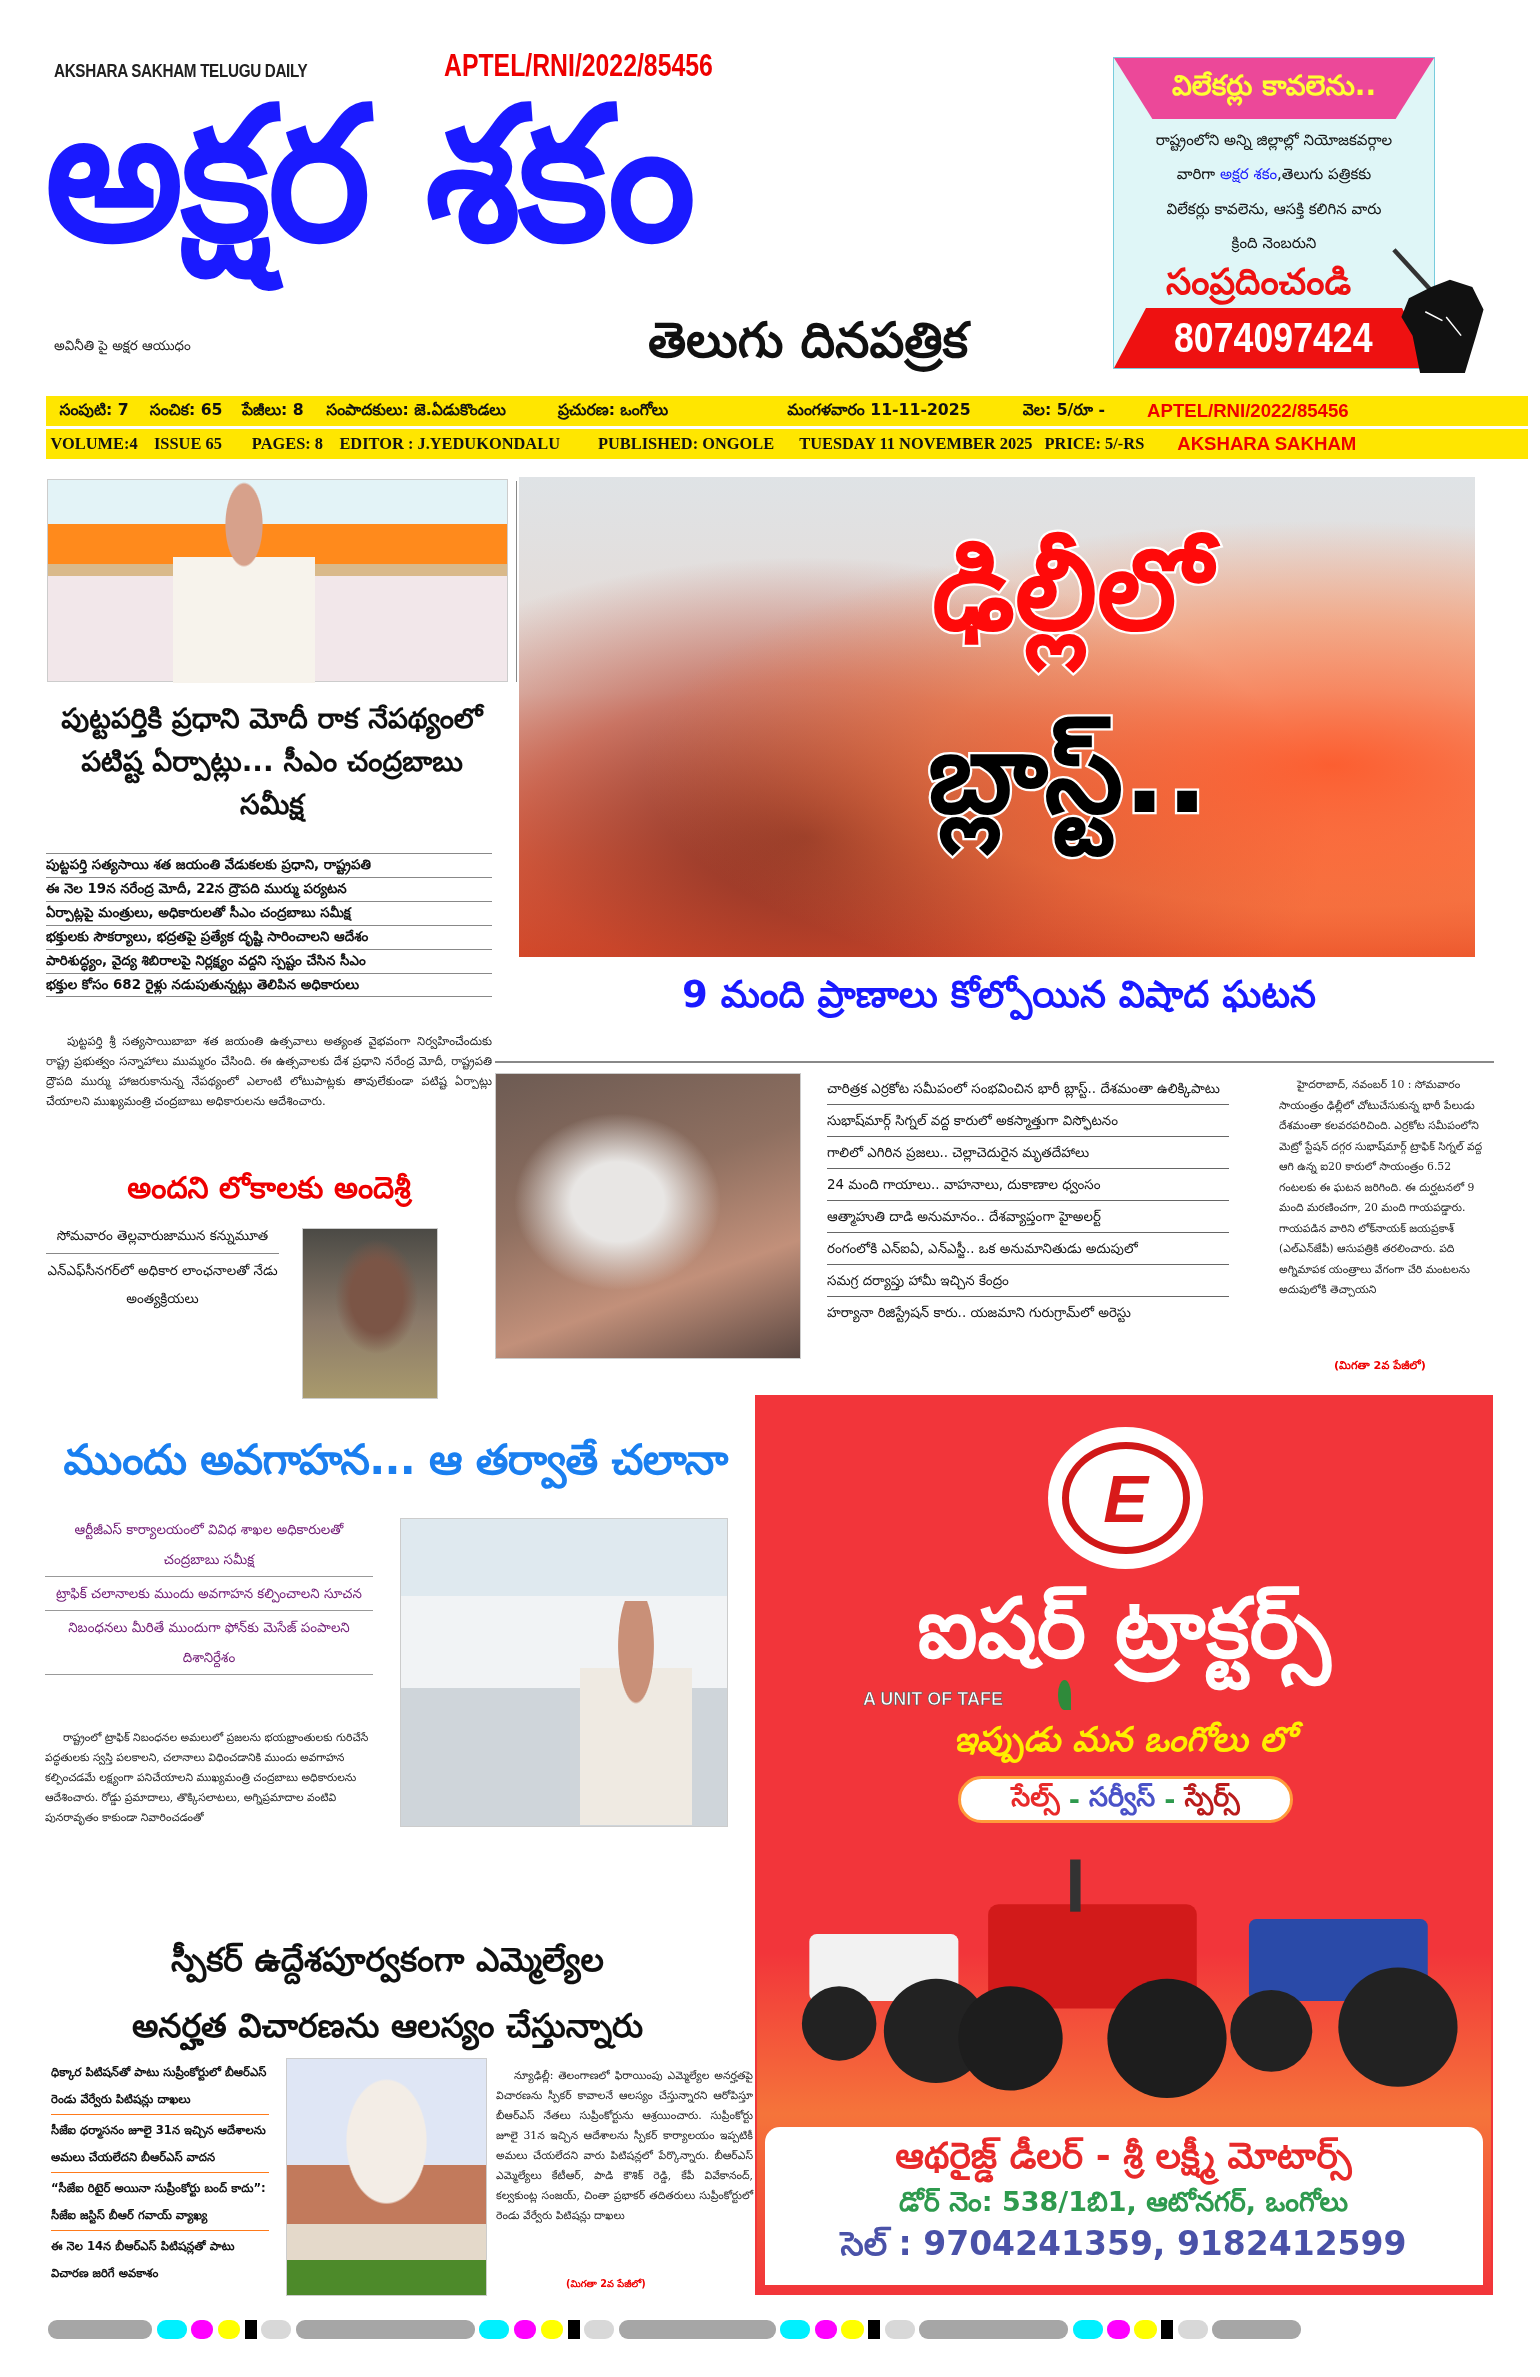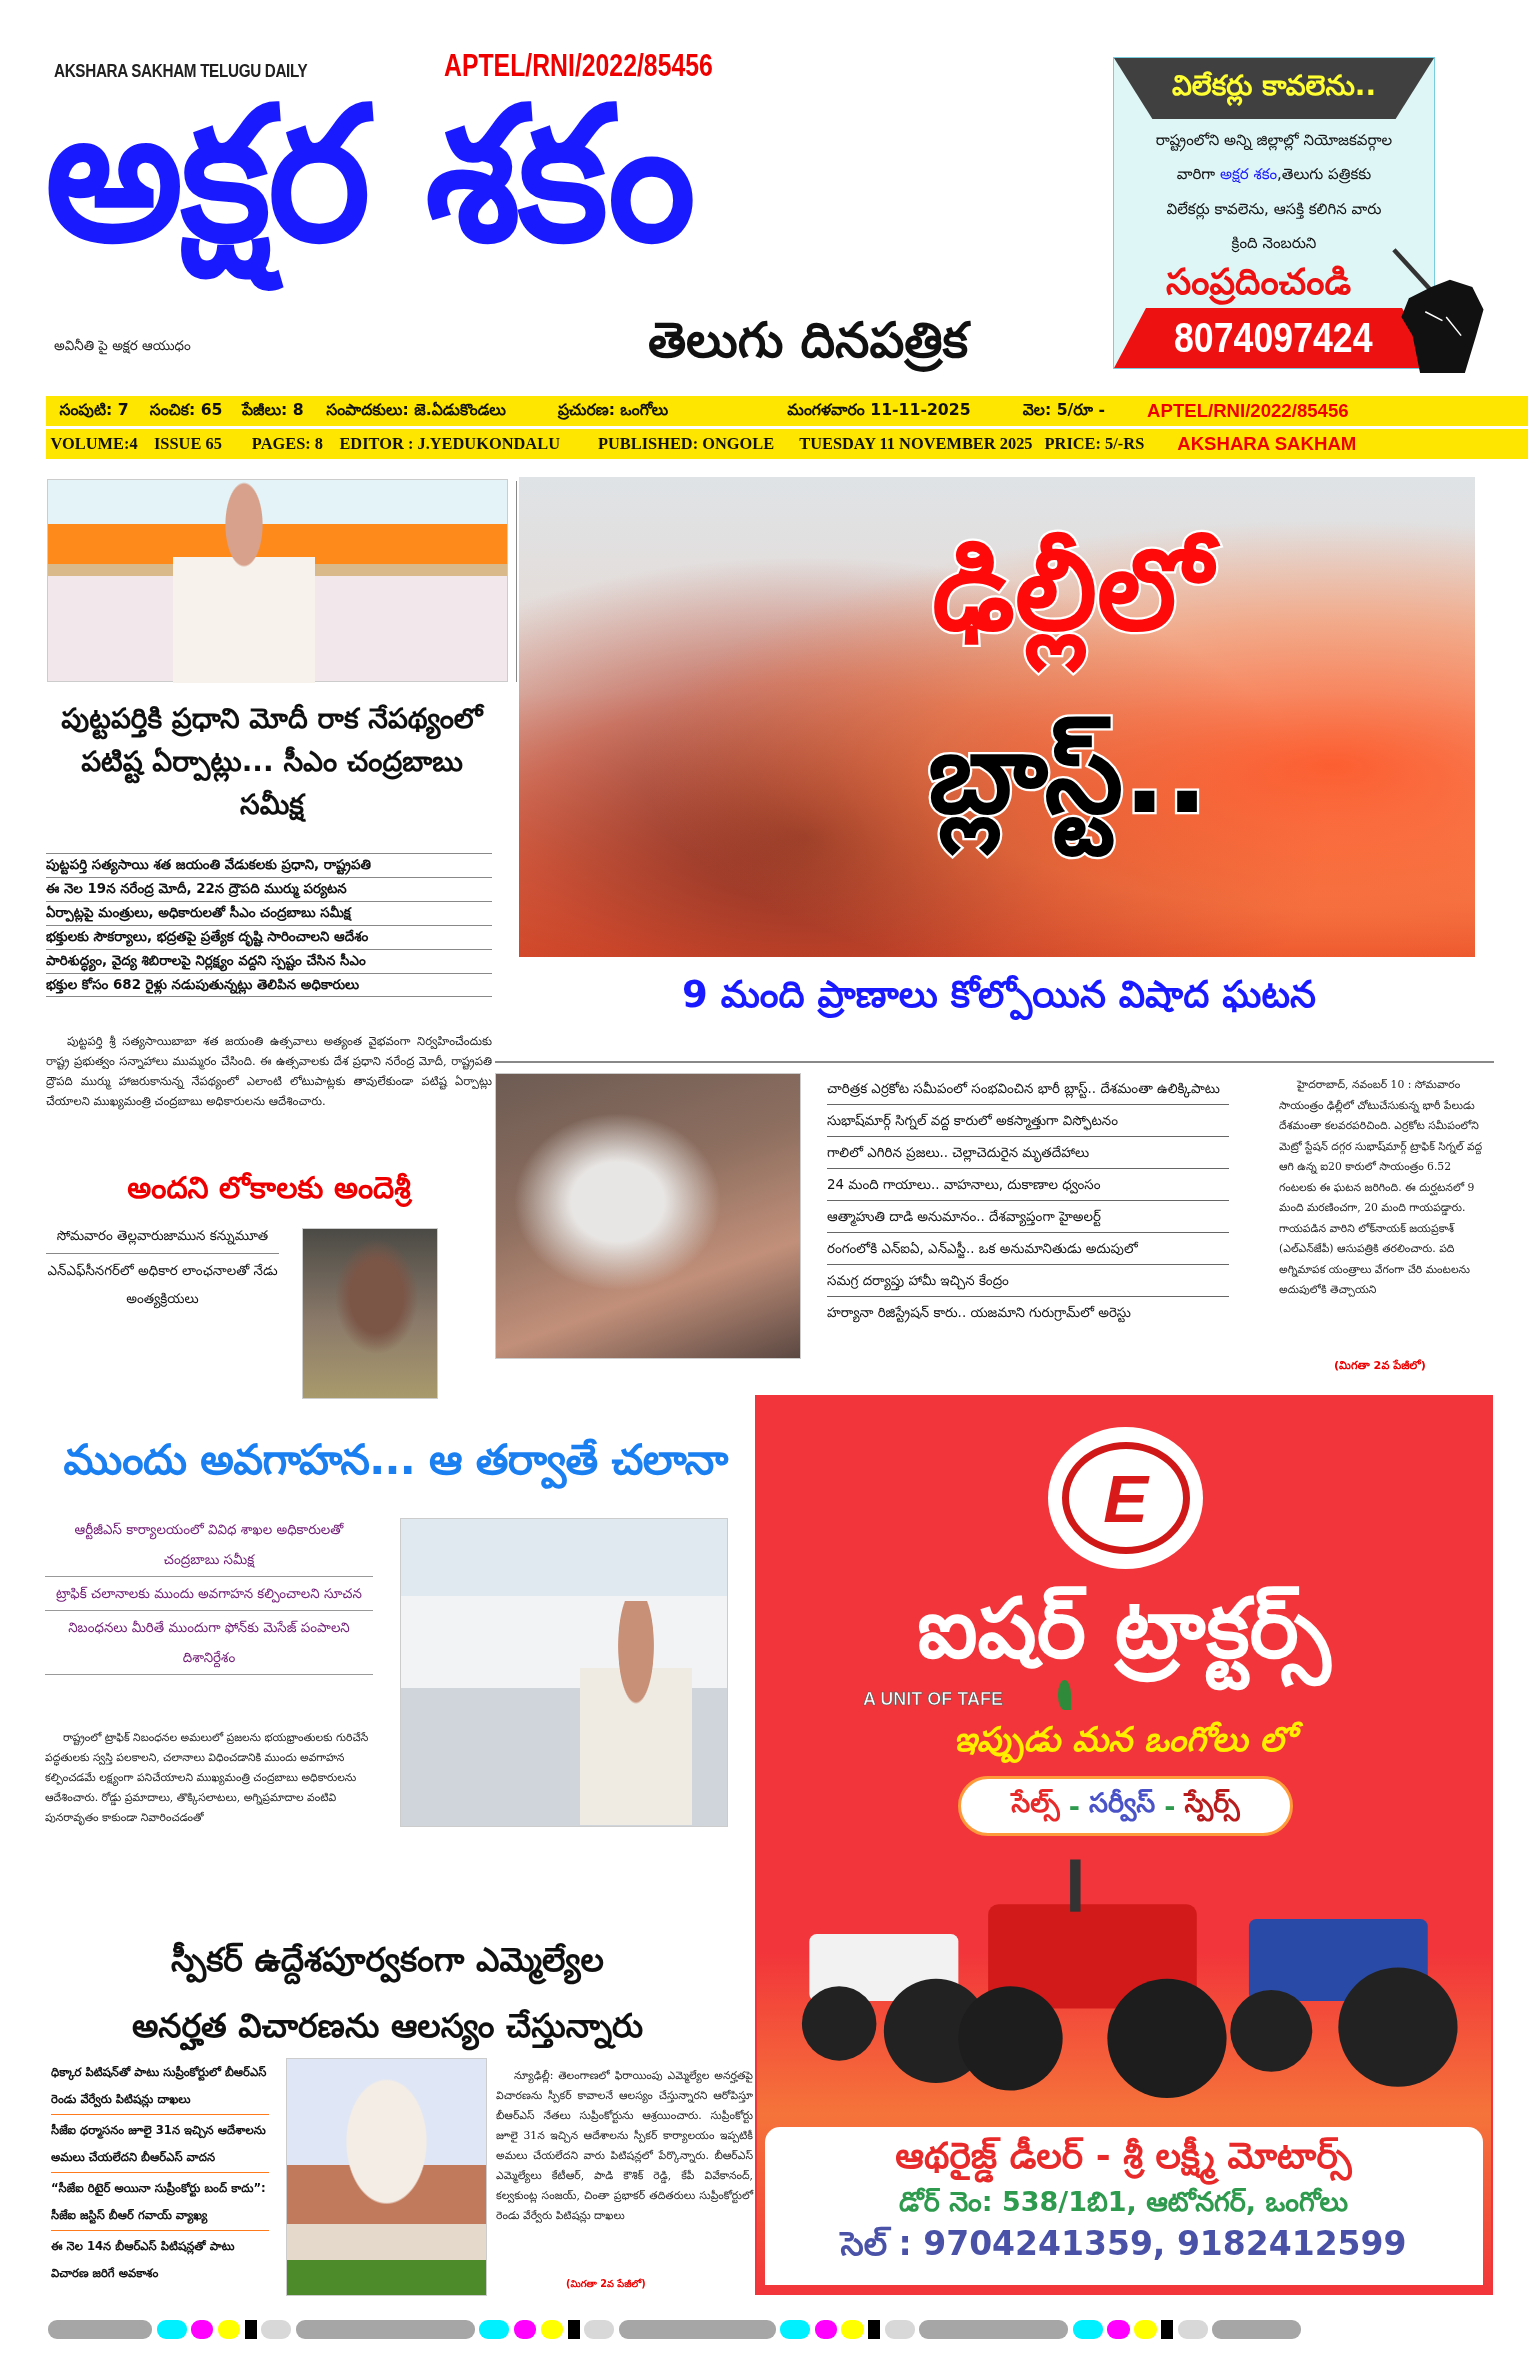--- a/index.html
+++ b/index.html
@@ -9,21 +9,21 @@
 
   
   .brand-en { left: 54px; top: 60px; font: bold 18.6px "Liberation Sans", sans-serif; letter-spacing: -0.4px; color: #222; transform: scaleX(0.82); transform-origin: left; }
   .rni-top { left: 444px; top: 48px; font: bold 31px "Liberation Sans", sans-serif; color: #ee0000; transform: scaleX(0.8); transform-origin: left; }
   .logo { left: 45px; top: 82px; font: 900 186px "DejaVu Sans", sans-serif; color: #1a1aff; line-height: 1; letter-spacing: -3px; transform: scaleX(0.93); transform-origin: left; }
   .tagline { left: 54px; top: 338px; font: 13.4px "DejaVu Sans", sans-serif; color: #222; }
   .subtitle { left: 648px; top: 312px; font: bold 49px "DejaVu Sans", sans-serif; color: #111; }
 
   
   .recruit { left: 1113px; top: 57px; width: 322px; height: 312px; background: #dff6f7; border: 0.7px solid #7cd; overflow: hidden; }
-  .recruit .banner { position: absolute; left: 0; top: 0; width: 100%; height: 61px; background: #404040; clip-path: polygon(0 0,100% 0,88% 100%,12% 100%); display:flex; align-items:center; justify-content:center; }
+  .recruit .banner { position: absolute; left: 0; top: 0; width: 100%; height: 61px; background: #ec4899; clip-path: polygon(0 0,100% 0,88% 100%,12% 100%); display:flex; align-items:center; justify-content:center; }
   .recruit .banner span { font: bold 28px "DejaVu Sans", sans-serif; color: #ffff33; }
   .recruit .body-line { position: absolute; left: 0; width: 100%; text-align: center; font: 15px "DejaVu Sans", sans-serif; color: #111; }
   .recruit .hl { color: #1a1aff; }
   .recruit .cta { position: absolute; left: 52px; top: 203px; font: bold 36px "DejaVu Sans", sans-serif; color: #ee1111; }
   .recruit .phonebar { position: absolute; left: 0; bottom: 0; width: 100%; height: 60px; background: #ee1111; clip-path: polygon(10% 0,90% 0,100% 100%,0 100%); }
   .recruit .phone { position: absolute; left: 60px; bottom: 6px; font: bold 42px "Liberation Sans", sans-serif; color: #fff; transform: scaleX(0.85); transform-origin: left; }
   .fist { left: 1379px; top: 246px; width: 112px; height: 127px; }
 
   
   .infobar { left: 46px; width: 1482px; height: 30px; background: #ffe600; display: flex; align-items: center; }
@@ -83,21 +83,21 @@
 
   
   .eicher { left: 755px; top: 1395px; width: 738px; height: 900px; background: linear-gradient(180deg, #f2353a 0 62%, #f5743a 80%, #f2353a 100%); border: 2.2px solid #f2353a; overflow: hidden; }
   .e-logo { position: absolute; left: 291px; top: 30px; width: 155px; height: 142px; border-radius: 50%; background: #fff; display:flex; align-items:center; justify-content:center; }
   .e-logo .ring { width: 128px; height: 112px; border-radius: 50%; border: 7.5px solid #d01818; display:flex; align-items:center; justify-content:center; }
   .e-logo .ring span { font: italic 900 67px "Liberation Sans", sans-serif; color: #d81a1a; }
   .e-name { position: absolute; left: 0; top: 183px; width: 100%; text-align: center; font: bold 83px "DejaVu Sans", sans-serif; color: #fff; }
   .e-unit { position: absolute; left: 106px; top: 292px; font: bold 18px "Liberation Sans", sans-serif; color: #fff; -webkit-text-stroke: 0.7px #555; }
   .e-leaf { position: absolute; left: 301px; top: 283px; width: 13.4px; height: 30px; background: #2f8a3a; border-radius: 50% 50% 0 50%; }
   .e-tag { position: absolute; left: 0; top: 322px; width: 100%; text-align: center; font: italic bold 34px "DejaVu Sans", sans-serif; color: #ffee00; }
-  .e-pill { position: absolute; left: 201px; top: 379px; width: 335px; height: 60px; border-radius: 30px; background: #fff; border: 3px solid #ff9a3a; display:flex; align-items:center; justify-content:center; gap: 9px; }
+  .e-pill { position: absolute; left: 201px; top: 379px; width: 335px; height: 47px; border-radius: 30px; background: #fff; border: 3px solid #ff9a3a; display:flex; align-items:center; justify-content:center; gap: 9px; }
   .e-pill span { font: bold 27px "DejaVu Sans", sans-serif; }
   .tractors { position: absolute; left: 30px; top: 455px; width: 678px; height: 246px; }
   .e-dealer { position: absolute; left: 7.5px; top: 730px; width: 718px; height: 158px; background: #fff; border-radius: 15px 15px 0 0; text-align: center; }
   .e-dealer .d1 { font: bold 36px "DejaVu Sans", sans-serif; color: #e82a2a; margin-top: 7.5px; }
   .e-dealer .d2 { font: bold 27px "DejaVu Sans", sans-serif; color: #2e9a4e; margin-top: 1.5px; }
   .e-dealer .d3 { font: bold 33px "DejaVu Sans", sans-serif; color: #4a52a8; margin-top: 0; }
 
   
   .regbar { left: 48px; top: 2320px; width: 1472px; height: 19.4px; display: flex; gap: 4.5px; }
   .regbar .seg { height: 19.4px; border-radius: 9px; }

